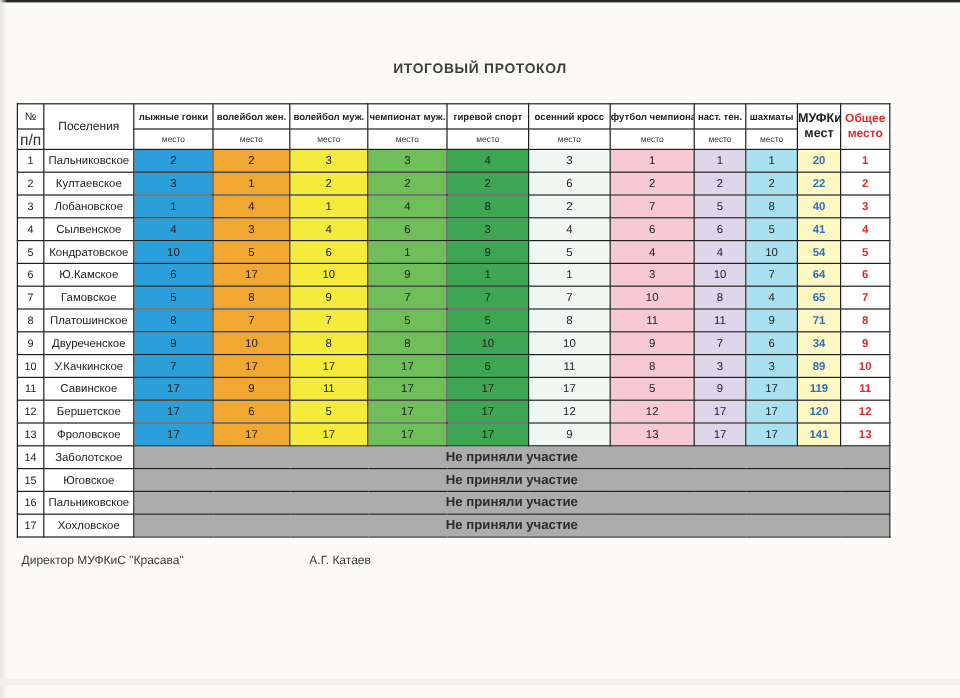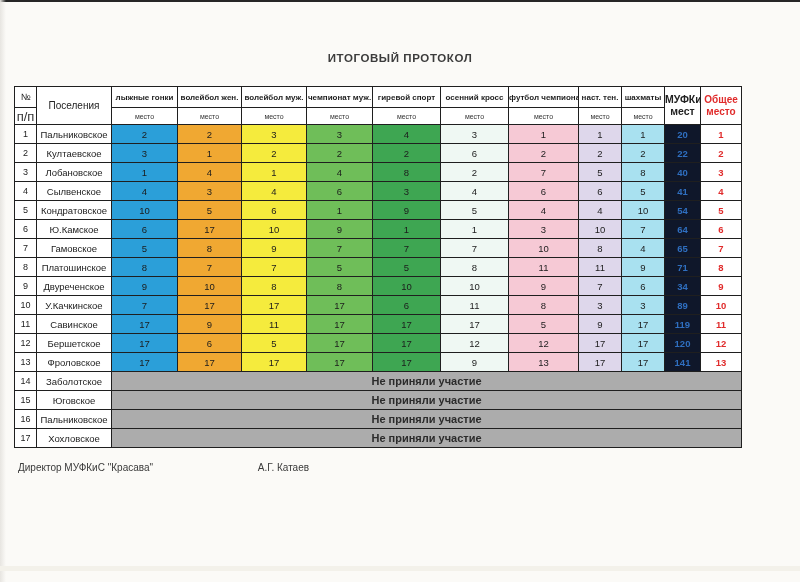--- a/index.html
+++ b/index.html
@@ -27,21 +27,21 @@
   th.place-h { height:16px; font-size:7px;  font-weight:normal; color:#333; background:#fff; }
   th.numh    { font-size:9px; font-weight:normal; background:#fff; }
   th.numh2   { font-size:13px; font-weight:normal; background:#fff; }
   th.settl-h { font-size:10px; font-weight:normal; background:#fff; }
   th.sum-h   { font-size:10.5px; font-weight:bold; line-height:1.1; background:#fff; }
   th.ovr-h   { font-size:10px; font-weight:bold; line-height:1.15; background:#fff; }
 
   td.rownum { height:18px; font-size:9px; background:#fff; }
   td.name   { font-size:9.5px; text-align:left; padding-left:3px; background:#fff; }
   td.placec { font-size:9.5px; color:#1c1c1c; }
-  td.sumc   { font-size:9.5px; font-weight:bold; background:#0f172a; }
+  td.sumc   { font-size:9.5px; font-weight:bold; background:#fef9c3; }
   td.ovrc   { font-size:9.5px; font-weight:bold; background:#fff; }
   td.note   { font-size:11px; font-weight:bold; text-align:left; padding-left:4px; color:#2b2b2b; }
 
   .footer { margin:14px 0 0 18px; font-size:10px; color:#3a3a3a; }
   .footer .dir { display:inline-block; width:237px; }
 </style>
 </head>
 <body>
 
 <div class="page">

